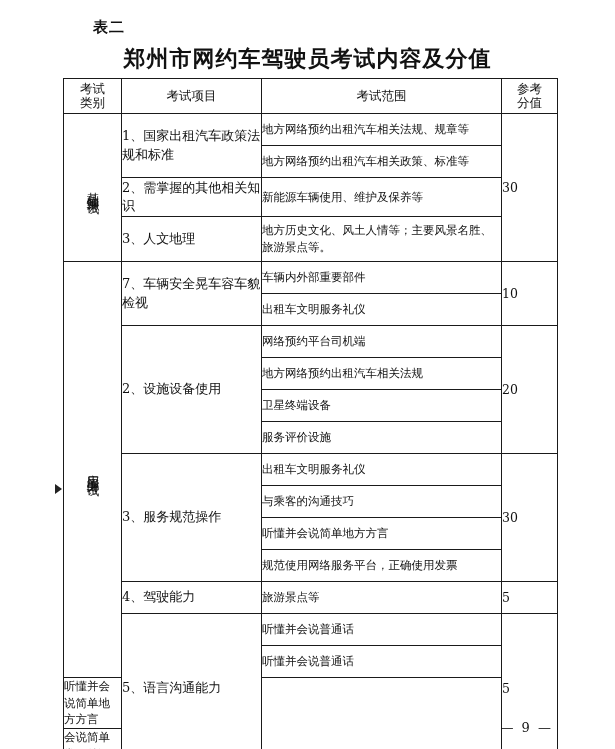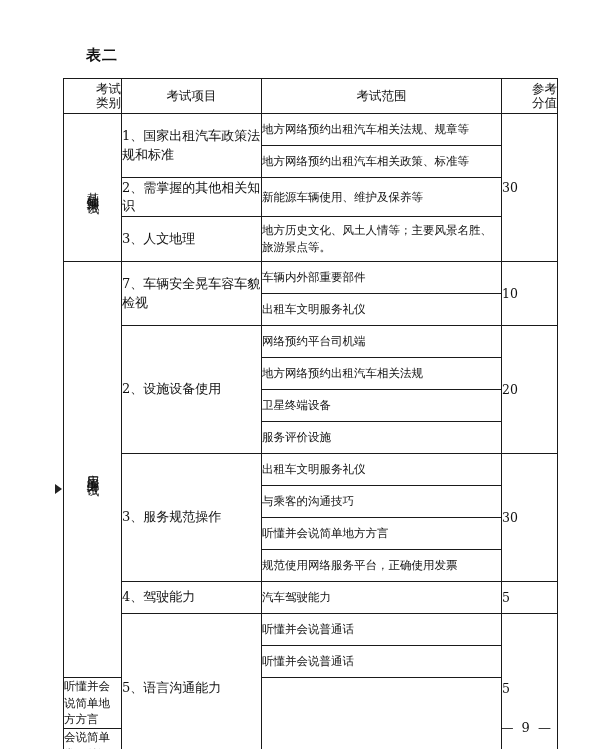--- a/index.html
+++ b/index.html
@@ -17,27 +17,26 @@
   }
   .page {
     width: 615px;
     height: 749px;
     position: relative;
     box-sizing: border-box;
     padding: 0 0 0 0;
   }
   .doc-label {
     position: absolute;
-    left: 86px;
+    left: 93px;
     top: 18px;
     font-size: 15px;
     font-weight: bold;
     letter-spacing: 1px;
     font-family: "DejaVu Serif", "Liberation Serif", serif;
-    margin-top: 28px;
   }
   .doc-title {
     position: absolute;
     left: 0;
     right: 0;
     top: 44px;
     text-align: center;
     font-size: 22px;
     font-weight: bold;
     letter-spacing: 1px;
@@ -60,21 +59,20 @@
   }
   .hdr {
     height: 34px;
     text-align: center;
     font-size: 12.5px;
     font-weight: bold;
     font-family: "DejaVu Serif", "Liberation Serif", serif;
   }
   .hdr .two-line {
     line-height: 1.15;
-    text-align: right;
   }
   .cat-cell {
     text-align: center;
     font-size: 12.5px;
     font-weight: bold;
     font-family: "DejaVu Serif", "Liberation Serif", serif;
     padding: 0 10px;
     line-height: 1.25;
     letter-spacing: 1px;
   }
@@ -122,20 +120,21 @@
     border-top: 5px solid transparent;
     border-bottom: 5px solid transparent;
   }
 </style>
 </head>
 <body>
 
 <div class="page">
 
   <div class="doc-label">表二</div>
+  <div class="doc-title">郑州市网约车驾驶员考试内容及分值</div>
 
   <div class="arrow-mark"></div>
 
   <table class="exam">
     <colgroup>
       <col style="width:58px">
       <col style="width:140px">
       <col style="width:240px">
       <col style="width:56px">
     </colgroup>
@@ -214,21 +213,21 @@
       </tr>
       <tr>
         <td class="scope-cell">听懂并会说简单地方方言</td>
       </tr>
       <tr>
         <td class="scope-cell">规范使用网络服务平台，正确使用发票</td>
       </tr>
 
       <tr>
         <td class="item-cell">4、驾驶能力</td>
-        <td class="scope-cell">汽车驾驶能力</td>
+        <td class="scope-cell">旅游景点等</td>
         <td class="score-cell">5</td>
       </tr>
 
       <tr>
         <td class="item-cell" rowspan="4">5、语言沟通能力</td>
         <td class="scope-cell">听懂并会说普通话</td>
         <td class="score-cell" rowspan="4">5</td>
       </tr>
       <tr>
         <td class="scope-cell">听懂并会说普通话</td>

